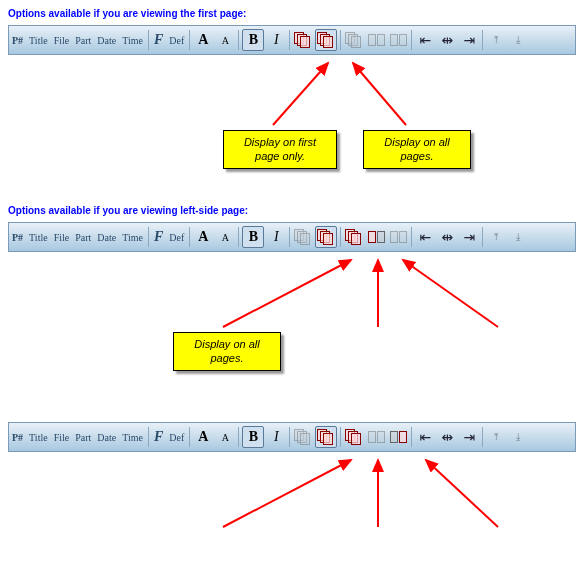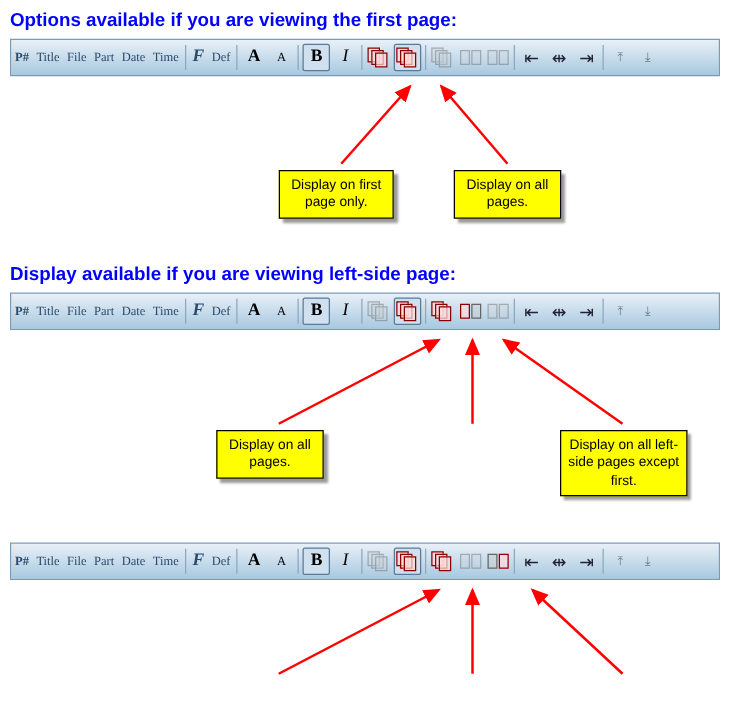--- a/index.html
+++ b/index.html
@@ -11,21 +11,21 @@
     box-sizing: border-box;
     background: white;
   }
   .section {
     margin-bottom: 30px;
     position: relative;
   }
   .section-title {
     color: #0000FF;
     font-weight: bold;
-    font-size: 15px;
+    font-size: 10px;
     margin: 0 0 6px 0;
   }
   .toolbar {
     display: flex;
     align-items: center;
     height: 28px;
     background: linear-gradient(to bottom, #e8f0f8 0%, #c8dceb 50%, #a8c8e0 100%);
     border: 1px solid #7a9bb8;
     font-size: 10px;
     font-family: "Times New Roman", serif;
@@ -73,25 +73,26 @@
     position: relative;
     height: 120px;
   }
   .annotation-area.tall {
     height: 140px;
   }
   .callout {
     position: absolute;
     background: #FFFF00;
     border: 1px solid #000;
-    padding: 4px 0;
+    padding: 4px 11px;
     font-size: 11px;
     text-align: center;
     line-height: 1.3;
     box-shadow: 3px 3px 2px rgba(0,0,0,0.4);
+    font-style: italic;
   }
   svg.arrows {
     position: absolute;
     top: 0;
     left: 0;
     pointer-events: none;
   }
   .pagestack {
     position: relative;
     width: 18px;
@@ -216,21 +217,21 @@
         </defs>
       <line x1="265" y1="70" x2="320" y2="8" stroke="red" stroke-width="2" marker-end="url(#ah1)"></line>
       <line x1="398" y1="70" x2="345" y2="8" stroke="red" stroke-width="2" marker-end="url(#ah1)"></line>
     </svg>
     <div class="callout" style="left:215px; top:75px; width:90px;">Display on first page only.</div>
     <div class="callout" style="left:355px; top:75px; width:84px;">Display on all pages.</div>
   </div>
 </div>
 
 <div class="section">
-  <h3 class="section-title">Display available if you are viewing left-side page:</h3>
+  <h3 class="section-title">Options available if you are viewing left-side page:</h3>
   <div class="toolbar">
     <span class="tb-item" style="font-weight:bold">P#</span>
     <span class="tb-item">Title</span>
     <span class="tb-item">File</span>
     <span class="tb-item">Part</span>
     <span class="tb-item">Date</span>
     <span class="tb-item">Time</span>
     <span class="tb-sep"></span>
     <span class="tb-item fancy-f">F</span>
     <span class="tb-item">Def</span>
@@ -306,21 +307,20 @@
       <defs>
           <marker id="ah2" markerWidth="8" markerHeight="8" refX="6" refY="3" orient="auto">
             <path d="M0,0 L7,3 L0,6 Z" fill="red"></path>
           </marker>
         </defs>
       <line x1="215" y1="75" x2="343" y2="8" stroke="red" stroke-width="2" marker-end="url(#ah2)"></line>
       <line x1="370" y1="75" x2="370" y2="8" stroke="red" stroke-width="2" marker-end="url(#ah2)"></line>
       <line x1="490" y1="75" x2="395" y2="8" stroke="red" stroke-width="2" marker-end="url(#ah2)"></line>
     </svg>
     <div class="callout" style="left:165px; top:80px; width:84px;">Display on all pages.</div>
-    <div class="callout" style="left:440px; top:80px; width:100px;">Display on all left-side pages except first.</div>
   </div>
 </div>
 
 <div class="section">
   <div class="toolbar">
     <span class="tb-item" style="font-weight:bold">P#</span>
     <span class="tb-item">Title</span>
     <span class="tb-item">File</span>
     <span class="tb-item">Part</span>
     <span class="tb-item">Date</span>

